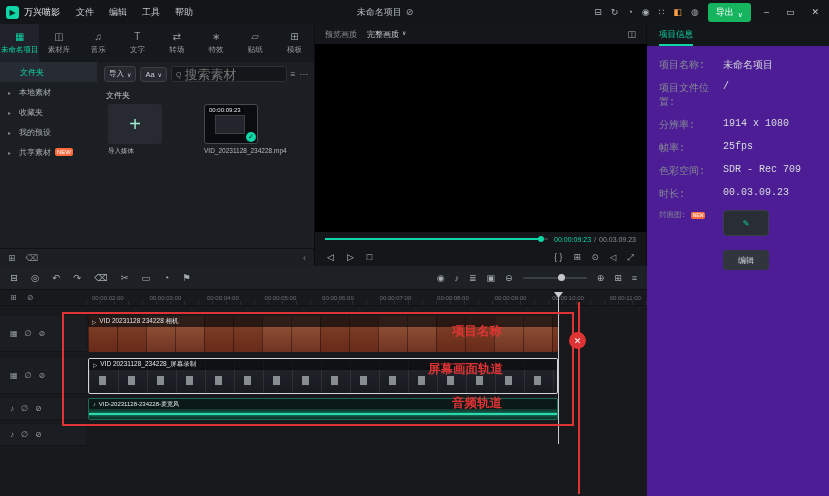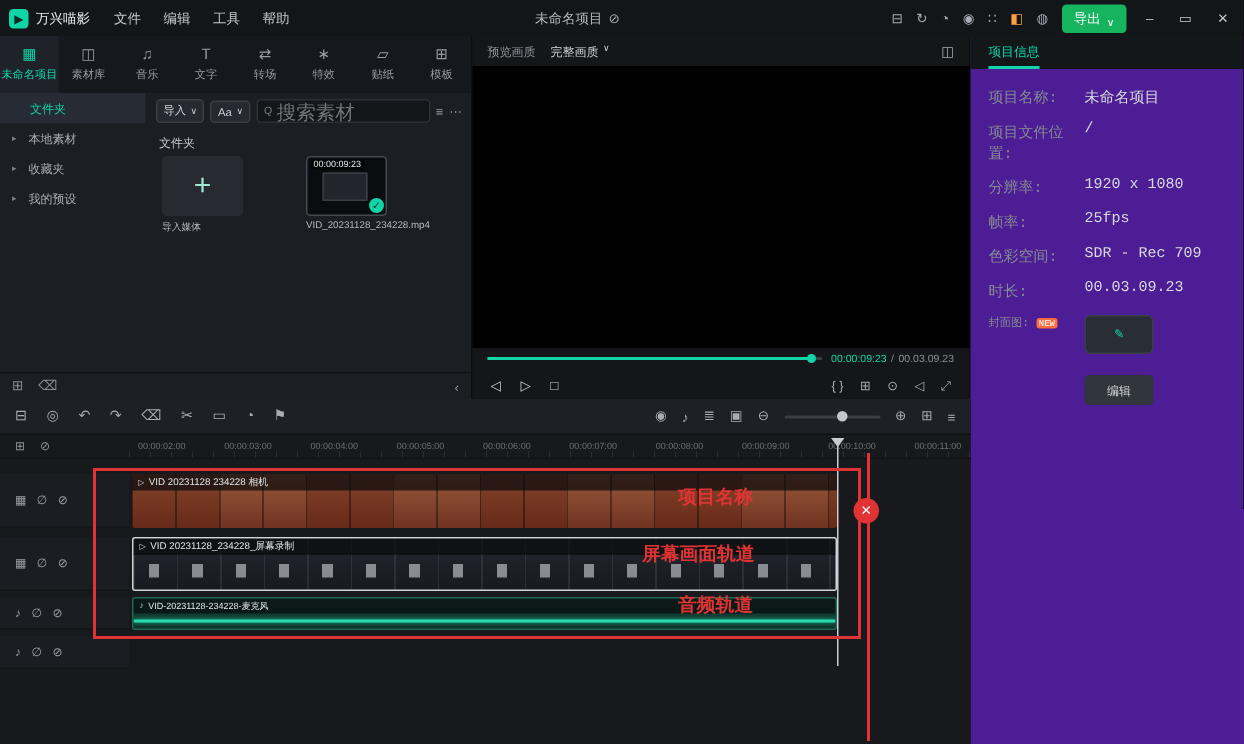--- a/index.html
+++ b/index.html
@@ -210,20 +210,25 @@
         <span>本地素材</span>
       </div>
       <div class="mitem">
         <span class="caret">▸</span>
         <span>收藏夹</span>
       </div>
       <div class="mitem">
         <span class="caret">▸</span>
         <span>我的预设</span>
       </div>
+      <div class="mitem">
+        <span class="caret">▸</span>
+        <span>共享素材</span>
+        <span class="badge">NEW</span>
+      </div>
     </div>
 
     <div class="mcontent">
       <div class="mtoolbar">
         <div class="mbtn">
           <span>导入</span>
           <span class="c">∨</span>
         </div>
         <div class="mbtn">
           <span>Aa</span>
@@ -308,21 +313,21 @@
       <div class="rp-row">
         <span class="rp-label">项目名称:</span>
         <span class="rp-value">未命名项目</span>
       </div>
       <div class="rp-row">
         <span class="rp-label">项目文件位置:</span>
         <span class="rp-value">/</span>
       </div>
       <div class="rp-row">
         <span class="rp-label">分辨率:</span>
-        <span class="rp-value">1920 x 1080</span>
+        <span class="rp-value">1914 x 1080</span>
       </div>
       <div class="rp-row">
         <span class="rp-label">帧率:</span>
         <span class="rp-value">25fps</span>
       </div>
       <div class="rp-row">
         <span class="rp-label">色彩空间:</span>
         <span class="rp-value">SDR - Rec 709</span>
       </div>
       <div class="rp-row">

